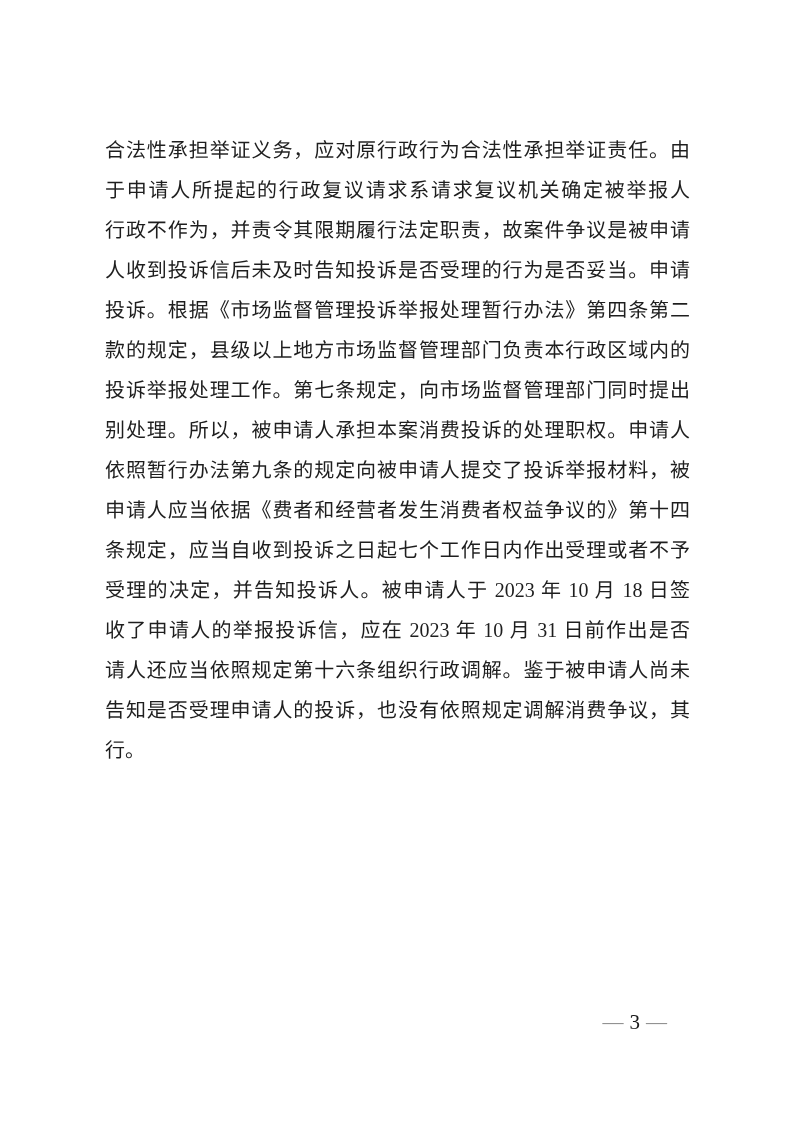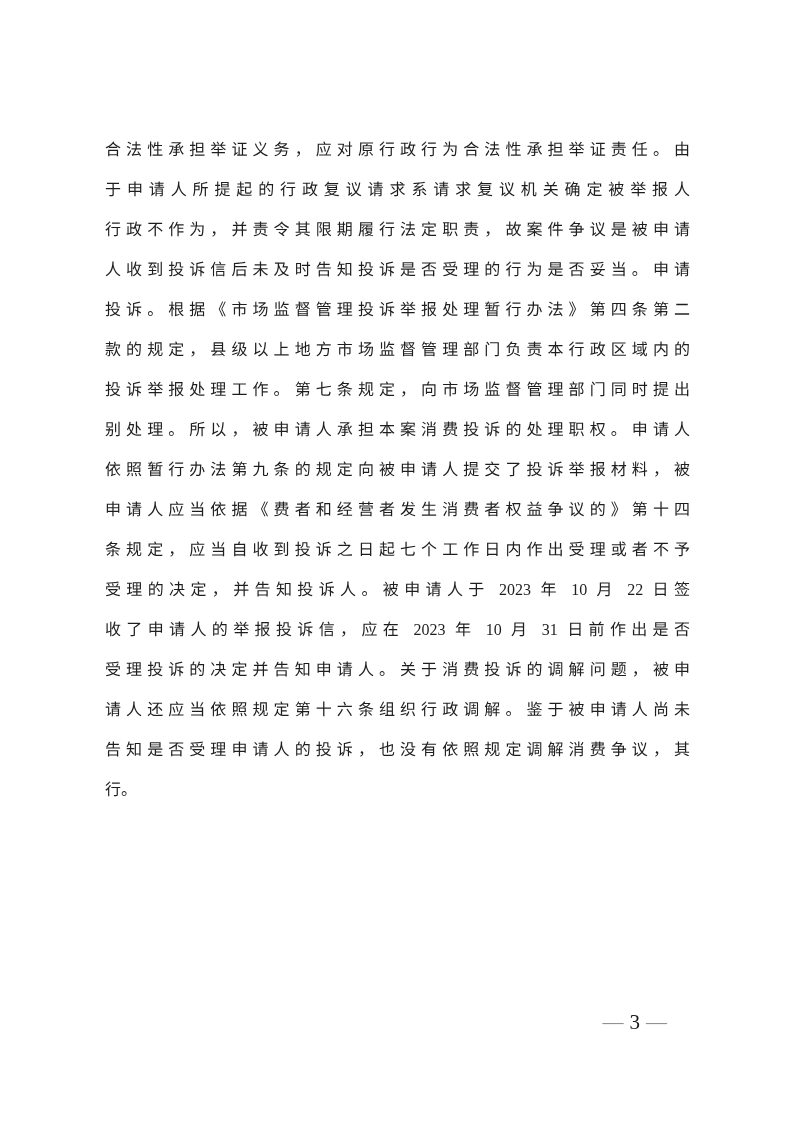--- a/index.html
+++ b/index.html
@@ -14,21 +14,21 @@
     height: 1122px;
     background: #ffffff;
     overflow: hidden;
     font-family: "Liberation Serif", "DejaVu Serif", serif;
   }
   .body-text {
     position: absolute;
     left: 105px;
     top: 130px;
     width: 585px;
-    font-size: 16px;
+    font-size: 20px;
     line-height: 40px;
     color: #1e1e1e;
     letter-spacing: 0;
   }
   .body-text .line {
     width: 585px;
     height: 40px;
     text-align: justify;
     text-align-last: justify;
     white-space: nowrap;
@@ -66,23 +66,22 @@
       <div class="line">于申请人所提起的行政复议请求系请求复议机关确定被举报人</div>
       <div class="line">行政不作为，并责令其限期履行法定职责，故案件争议是被申请</div>
       <div class="line">人收到投诉信后未及时告知投诉是否受理的行为是否妥当。申请</div>
       <div class="line">投诉。根据《市场监督管理投诉举报处理暂行办法》第四条第二</div>
       <div class="line">款的规定，县级以上地方市场监督管理部门负责本行政区域内的</div>
       <div class="line">投诉举报处理工作。第七条规定，向市场监督管理部门同时提出</div>
       <div class="line">别处理。所以，被申请人承担本案消费投诉的处理职权。申请人</div>
       <div class="line">依照暂行办法第九条的规定向被申请人提交了投诉举报材料，被</div>
       <div class="line">申请人应当依据《费者和经营者发生消费者权益争议的》第十四</div>
       <div class="line">条规定，应当自收到投诉之日起七个工作日内作出受理或者不予</div>
-      <div class="line">受理的决定，并告知投诉人。被申请人于 2023 年 10 月 22 日签</div>
+      <div class="line">受理的决定，并告知投诉人。被申请人于 2023 年 10 月 18 日签</div>
       <div class="line">收了申请人的举报投诉信，应在 2023 年 10 月 31 日前作出是否</div>
-      <div class="line">受理投诉的决定并告知申请人。关于消费投诉的调解问题，被申</div>
       <div class="line">请人还应当依照规定第十六条组织行政调解。鉴于被申请人尚未</div>
       <div class="line">告知是否受理申请人的投诉，也没有依照规定调解消费争议，其</div>
       <div class="line last">行。</div>
     </div>
 
   <div class="page-number">
     <span class="dash">—</span><span class="num">3</span><span class="dash">—</span>
   </div>
 
 </div>

